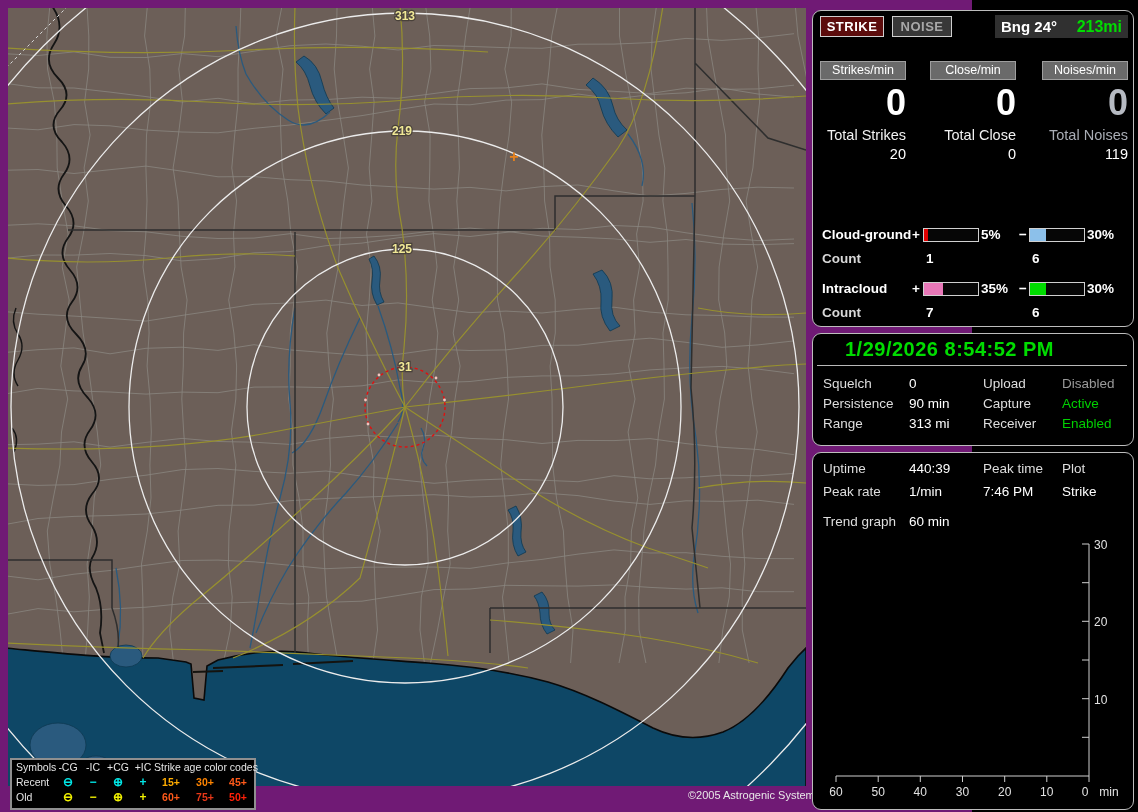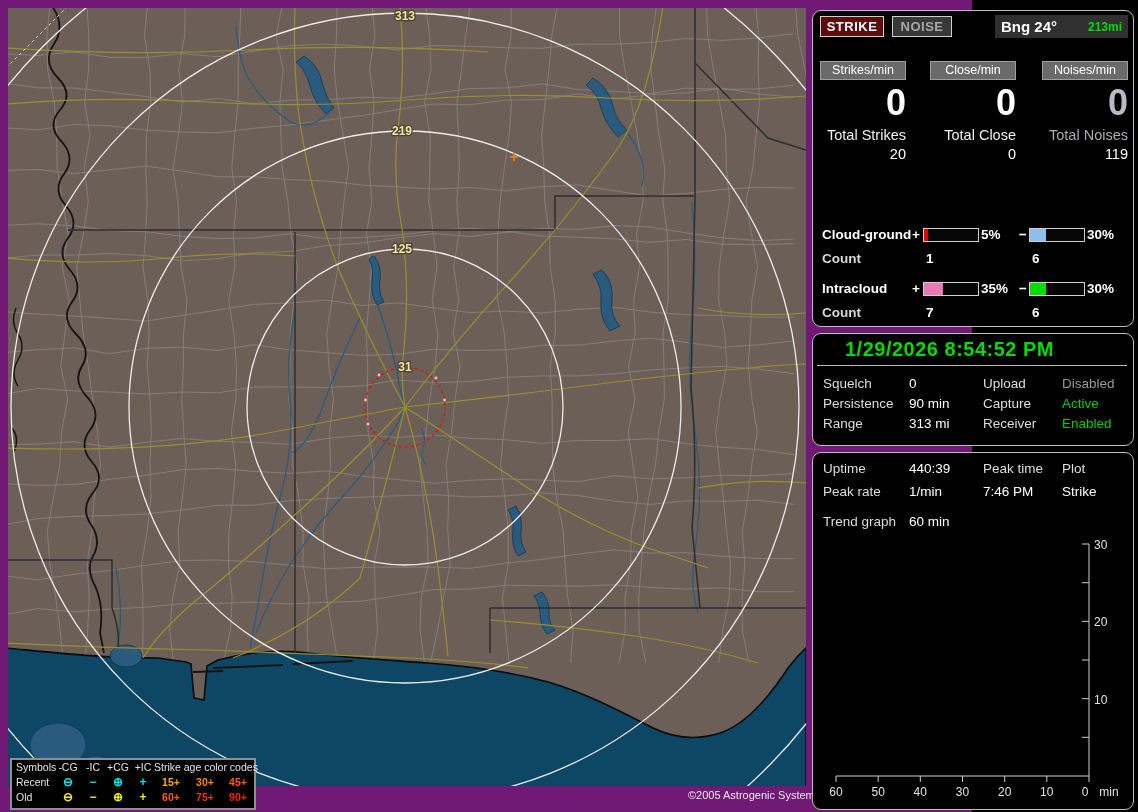--- a/index.html
+++ b/index.html
@@ -23,21 +23,21 @@
   #panel1{top:10px;height:315px;}
   #panel2{top:333px;height:111px;}
   #panel3{top:452px;height:356px;}
   .btn{position:absolute;box-sizing:border-box;border:1px solid #cfcfcf;text-align:center;
     font-weight:bold;font-size:13px;cursor:default;}
   #strike-btn{left:7px;top:5px;width:64px;height:21px;line-height:19px;background:#5c0c0c;color:#fff;letter-spacing:.5px;}
   #noise-btn{left:79px;top:5px;width:60px;height:21px;line-height:19px;background:#383838;color:#a8a8a8;letter-spacing:.5px;}
   #bng-box{position:absolute;left:182px;top:4px;width:133px;height:23px;background:#303030;
     display:flex;align-items:center;justify-content:space-between;padding:0 6px;box-sizing:border-box;}
   #bng-box .bng{color:#fff;font-weight:bold;font-size:15px;}
-  #bng-box .dist{font-weight:bold;font-size:12px;}
+  #bng-box .dist{font-weight:bold;font-size:16px;}
   .counter-col{position:absolute;top:50px;width:86px;text-align:right;}
   .counter-col .cbtn{display:block;box-sizing:border-box;width:86px;height:19px;line-height:17px;background:#6a6a6a;
     border:1px solid #9e9e9e;color:#fff;font-size:12.5px;font-weight:normal;text-align:center;}
   .counter-col .rate{font-size:36px;font-weight:bold;line-height:40px;margin-top:3px;}
   .counter-col .tlabel{font-size:14.5px;margin-top:4px;}
   .counter-col .tval{font-size:14.5px;color:#fff;margin-top:3px;}
   #dist-title{position:absolute;left:0;top:192px;width:100%;box-sizing:border-box;padding:0 9px 3px 9px;
     color:#d2d2d2;font-size:13.5px;border-bottom:1px solid #8f8f8f;}
   .dist-row{position:absolute;left:0;width:100%;height:15px;font-size:13.5px;font-weight:bold;color:#fff;}
   .dist-row .dlabel{position:absolute;left:9px;}
@@ -191,21 +191,21 @@
       <span class="lg-age" style="color: rgb(255, 90, 26); fill: rgb(255, 90, 26);">45+</span>
     </div>
     <div class="lg-row">
       <span class="lg-label">Old</span>
       <span class="lg-sym" style="color: rgb(240, 240, 0); fill: rgb(240, 240, 0);">⊖</span>
       <span class="lg-sym" style="color: rgb(240, 240, 0); fill: rgb(240, 240, 0);">−</span>
       <span class="lg-sym" style="color: rgb(240, 240, 0); fill: rgb(240, 240, 0);">⊕</span>
       <span class="lg-sym" style="color: rgb(240, 240, 0); fill: rgb(240, 240, 0);">+</span>
       <span class="lg-age" style="color: rgb(255, 90, 26); fill: rgb(255, 90, 26);">60+</span>
       <span class="lg-age" style="color: rgb(232, 56, 24); fill: rgb(232, 56, 24);">75+</span>
-      <span class="lg-age" style="color: rgb(255, 32, 8); fill: rgb(255, 32, 8);">90+</span>
+      <span class="lg-age" style="color: rgb(255, 32, 8); fill: rgb(255, 32, 8);">50+</span>
     </div>
   </div>
 
   <div id="copyright">©2005 Astrogenic Systems</div>
 
   <div id="panel1" class="panel">
     <div id="strike-btn" class="btn">STRIKE</div>
     <div id="noise-btn" class="btn">NOISE</div>
     <div id="bng-box">
       <span class="bng">Bng 24°</span>

